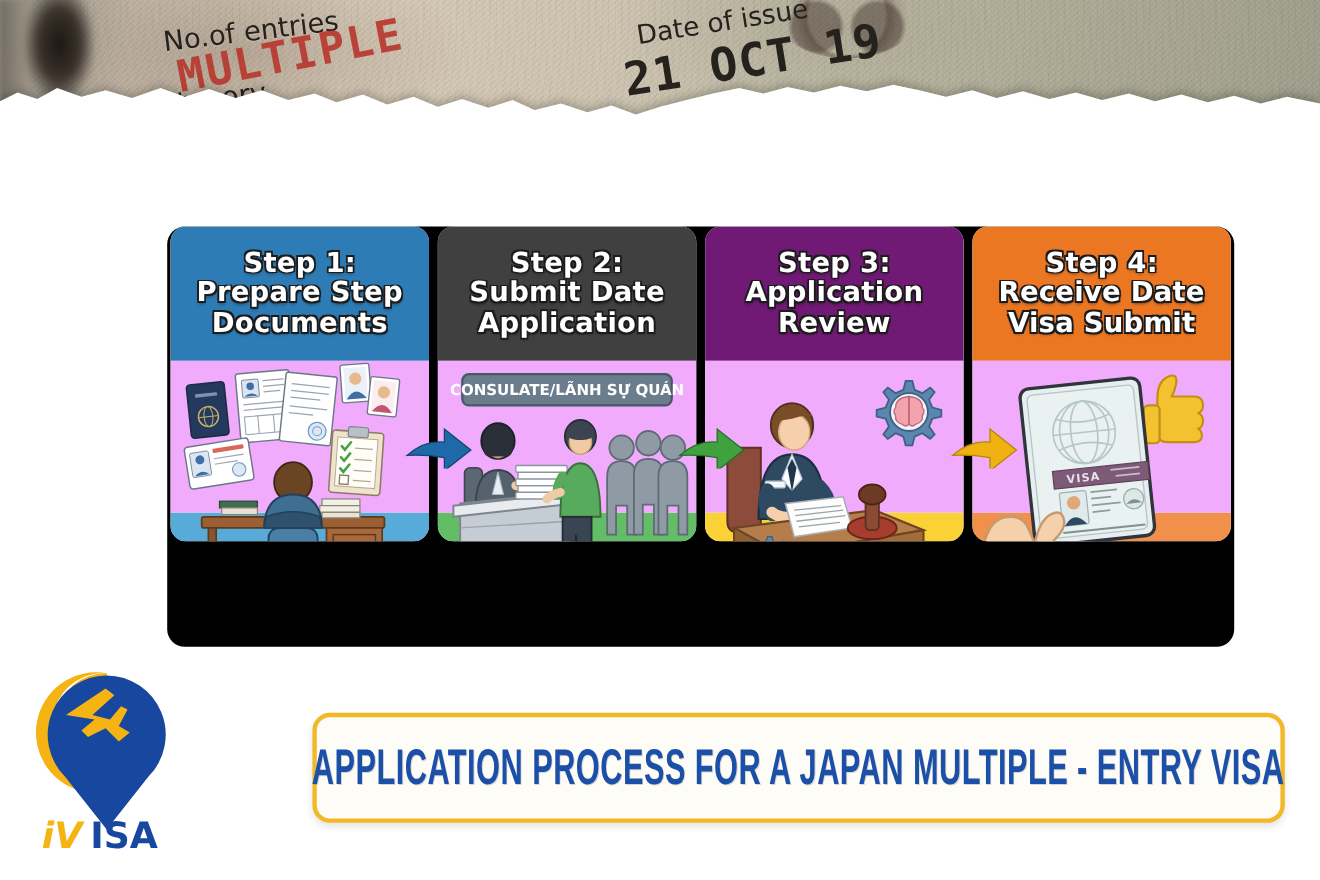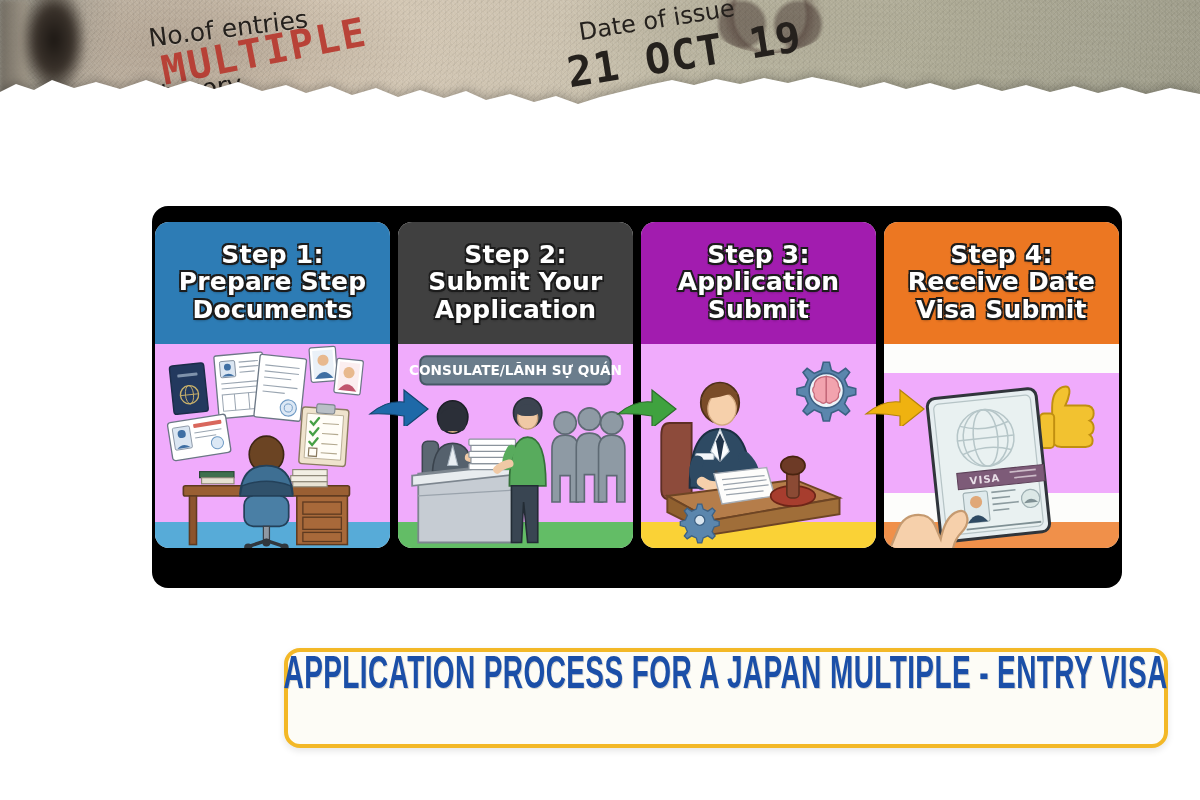--- a/index.html
+++ b/index.html
@@ -84,27 +84,27 @@
     filter: drop-shadow(0 -3px 4px rgba(0,0,0,.22));
   }
 
   
   .strip {
     position: absolute; left: 152px; top: 206px; width: 970px; height: 382px;
     background: #000; border-radius: 16px;
     display: flex; padding: 0; overflow: visible;
   }
   .card {
-    position: relative; flex: 1 1 0; margin: 16px 4px; height: 326px;
+    position: relative; flex: 1 1 0; margin: 0 4px; height: 286px;
     border-radius: 14px; overflow: hidden;
     display: flex; flex-direction: column;
     background: #fdfdfb;
   }
   .card:first-child { margin-left: 3px; }
-  .card:last-child { margin-right: 3px; gap: 29px; }
+  .card:last-child { margin-right: 3px; }
   .card-head {
     height: 122px; width: 100%;
     display: flex; flex-direction: column; align-items: center; justify-content: center;
     padding: 6px 4px 8px;
   }
   .card-head h3 {
     color: #ffffff; font-size: 25px; line-height: 1.09; text-align: center;
     font-weight: 700; letter-spacing: .2px;
     font-family: "DejaVu Sans", sans-serif;
     text-shadow:
@@ -119,21 +119,21 @@
   
   .arrow { position: absolute; width: 64px; height: 60px; z-index: 40; pointer-events: none; }
   .a1 { left: 368px; top: 366px; }
   .a2 { left: 616px; top: 366px; }
   .a3 { left: 864px; top: 366px; }
 
   
   .banner {
     position: absolute; left: 284px; top: 648px; width: 884px; height: 100px;
     background: #fdfcf6; border: 4px solid #f3b827; border-radius: 16px;
-    display: flex; align-items: flex-start; justify-content: center;
+    display: flex; align-items: center; justify-content: center;
     box-shadow: 0 3px 7px rgba(0,0,0,.10);
   }
   .banner h1 {
     color: #1b4fa8; font-size: 35px; font-weight: 700;
     letter-spacing: .5px; white-space: nowrap;
     font-family: "Liberation Sans Narrow", "Liberation Sans", sans-serif;
     transform: scaleX(.80) scaleY(1.30); transform-origin: center;
     text-shadow: 1px 1px 0 rgba(120,120,120,.30);
   }
 
@@ -295,21 +295,21 @@
           </g>
         </svg>
       </div>
       <div class="card-foot" style="background:#57ABD8"></div>
     </div>
 
     <div class="card">
       <div class="card-head" style="background:#404040">
         <h3>
           <span>Step 2:</span><br>
-          <span>Submit Your</span><br>
+          <span>Submit Date</span><br>
           <span>Application</span>
         </h3>
       </div>
       <div class="card-body">
         <svg class="card-art" viewBox="0 0 232 208">
 
           <g>
             <rect x="22" y="12" width="188" height="28" rx="6" fill="#6b7d8c" stroke="#475866" stroke-width="2"></rect>
             <text x="116" y="31" text-anchor="middle" fill="#ffffff" font-family="DejaVu Sans, sans-serif" font-size="13.5" font-weight="700">CONSULATE/LÃNH SỰ QUÁN</text>
           </g>
@@ -361,25 +361,25 @@
             <path d="M112,104 q-6,10 -4,16" fill="none" stroke="#58ab5d" stroke-width="9" stroke-linecap="round"></path>
             <path d="M110,118 q-8,2 -12,6" fill="none" stroke="#f0c9a5" stroke-width="8" stroke-linecap="round"></path>
             <path d="M112,140 l0,56 l10,0 l2,-40 l4,40 l10,0 l0,-56 z" fill="#394552" stroke="#232c35" stroke-width="1.6"></path>
           </g>
         </svg>
       </div>
       <div class="card-foot" style="background:#63BD66"></div>
     </div>
 
     <div class="card">
-      <div class="card-head" style="background:#a21caf">
+      <div class="card-head" style="background:#701a75">
         <h3>
           <span>Step 3:</span><br>
           <span>Application</span><br>
-          <span>Submit</span>
+          <span>Review</span>
         </h3>
       </div>
       <div class="card-body">
         <svg class="card-art" viewBox="0 0 232 208">
 
           <g transform="translate(150,18)">
             <g fill="#5b86ad" stroke="#3d6184" stroke-width="1.6">
               <path d="M30,0 l6,0 l2,8 l7,3 l7,-5 l4,4 l-5,7 l3,7 l8,2 l0,6 l-8,2 l-3,7 l5,7 l-4,4 l-7,-5 l-7,3 l-2,8 l-6,0 l-2,-8 l-7,-3 l-7,5 l-4,-4 l5,-7 l-3,-7 l-8,-2 l0,-6 l8,-2 l3,-7 l-5,-7 l4,-4 l7,5 l7,-3 z"></path>
             </g>
             <circle cx="33" cy="28" r="17" fill="#eef4f9" stroke="#3d6184" stroke-width="1.6"></circle>
@@ -508,14 +508,33 @@
     <path d="M2,48 q16,-14 34,-12 l0,-12 l24,19 l-24,19 l0,-12 q-18,-3 -34,-2 z" fill="#3FA23F" stroke="#2a6e2a" stroke-width="1.2"></path>
   </svg>
   <svg class="arrow a3" viewBox="0 0 64 60">
     <path d="M2,48 q16,-14 34,-12 l0,-12 l24,19 l-24,19 l0,-12 q-18,-3 -34,-2 z" fill="#EFB210" stroke="#b5840a" stroke-width="1.2"></path>
   </svg>
 
   <div class="banner">
     <h1>APPLICATION PROCESS FOR A JAPAN MULTIPLE - ENTRY VISA</h1>
   </div>
 
+  <div class="logo">
+    <svg viewBox="0 0 150 180">
+
+      <path d="M75,8 A46,46 0 0 0 46,92 L56,116 A54,54 0 0 1 75,8 Z" fill="#F5B314"></path>
+      <path d="M75,8 A46,46 0 0 0 30,52 A46,46 0 0 0 48,89 L60,70 A26,26 0 0 1 75,34 Z" fill="#F5B314"></path>
+      <path d="M29,46 A46,46 0 0 1 75,8 L75,34 A26,26 0 0 0 52,54 Z" fill="#F5B314"></path>
+      <path d="M30,56 A46,46 0 0 0 56,96 L48,74 A28,28 0 0 1 40,56 Z" fill="#F5B314"></path>
+
+      <path d="M75,8 A56,56 0 0 1 75,150 L75,150 A56,56 0 0 1 75,8 Z" fill="none"></path>
+      <path d="M75,10 a54,54 0 0 1 38,92 l-38,48 l-38,-48 a54,54 0 0 1 38,-92 z" fill="#17479E"></path>
+
+      <path d="M38,46 L74,22 L82,28 L62,46 L78,50 L88,38 L94,41 L86,56 L96,62 L86,70 L74,58 L58,66 L52,60 L64,50 Z" fill="#F5B314"></path>
+      <path d="M40,40 L82,16 L90,24 L52,52 Z" fill="#FFFFFF" opacity="0"></path>
+    </svg>
+    <svg class="logo-text" viewBox="0 0 130 40">
+      <text x="0" y="31" font-family="DejaVu Sans, sans-serif" font-size="33" font-weight="700" font-style="italic" fill="#F5B314">iV</text>
+      <text x="44" y="31" font-family="DejaVu Sans, sans-serif" font-size="33" font-weight="700" fill="#17479E">ISA</text>
+    </svg>
+  </div>
 
 </div>
 
 </body></html>

